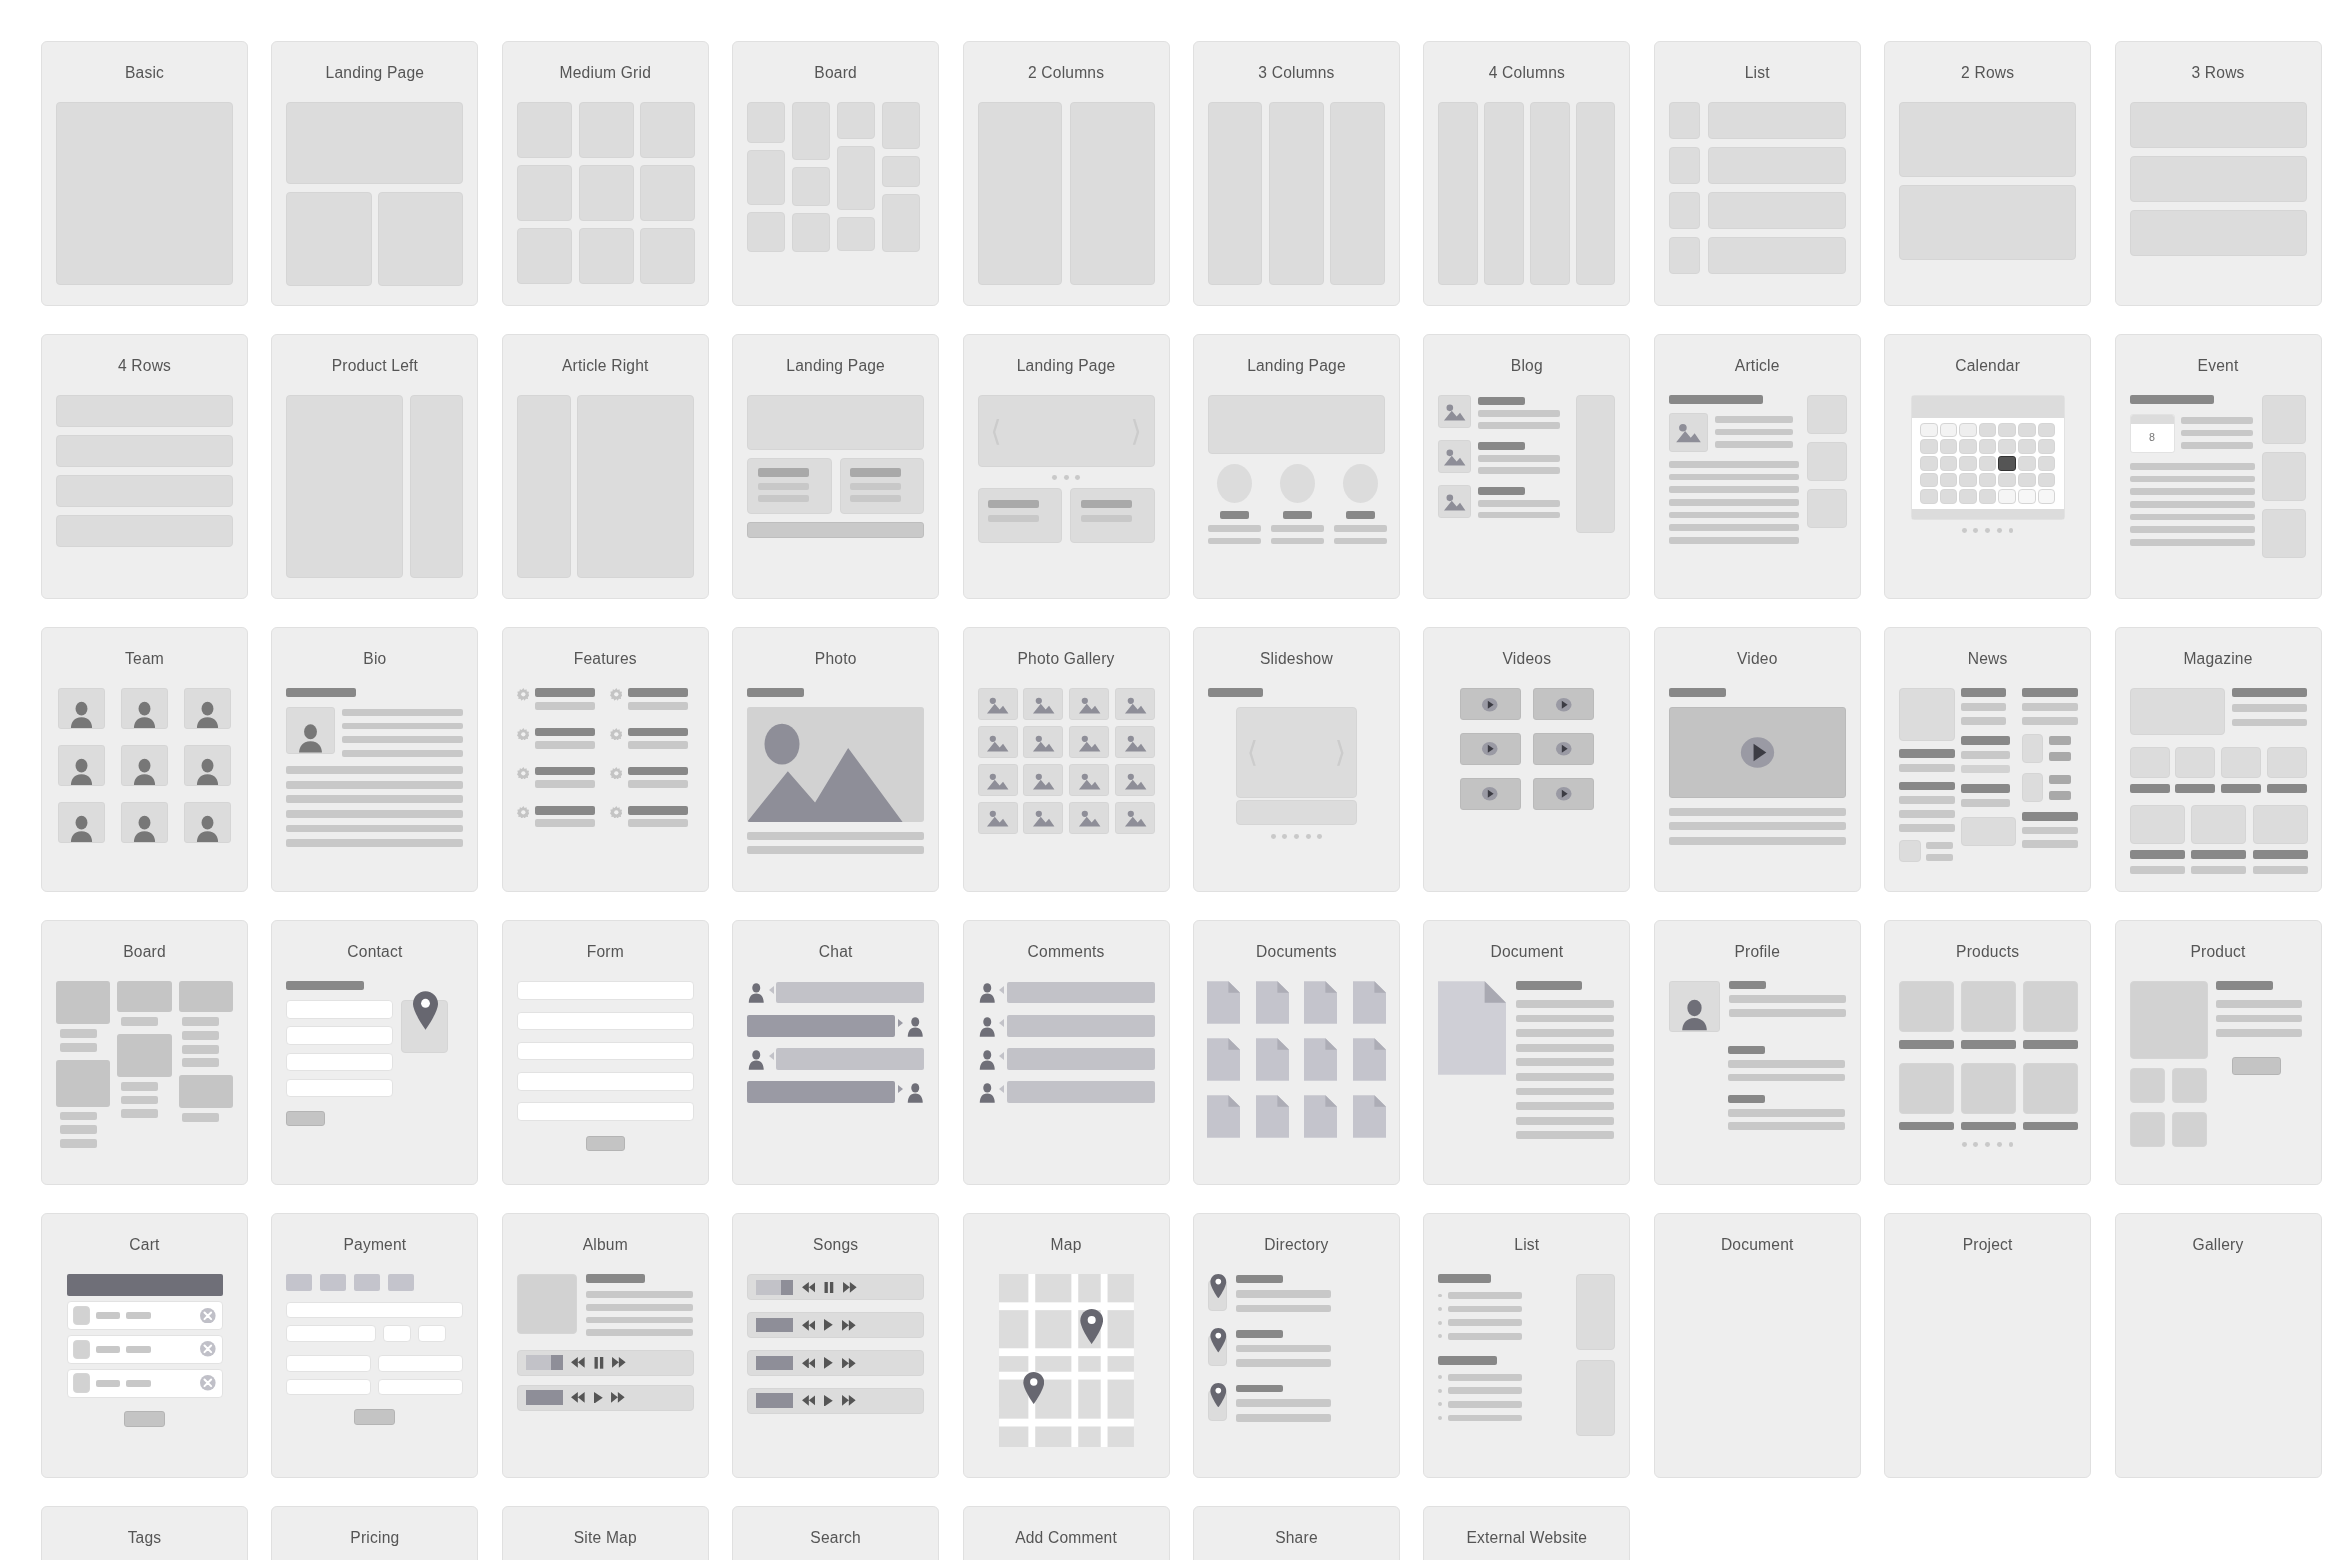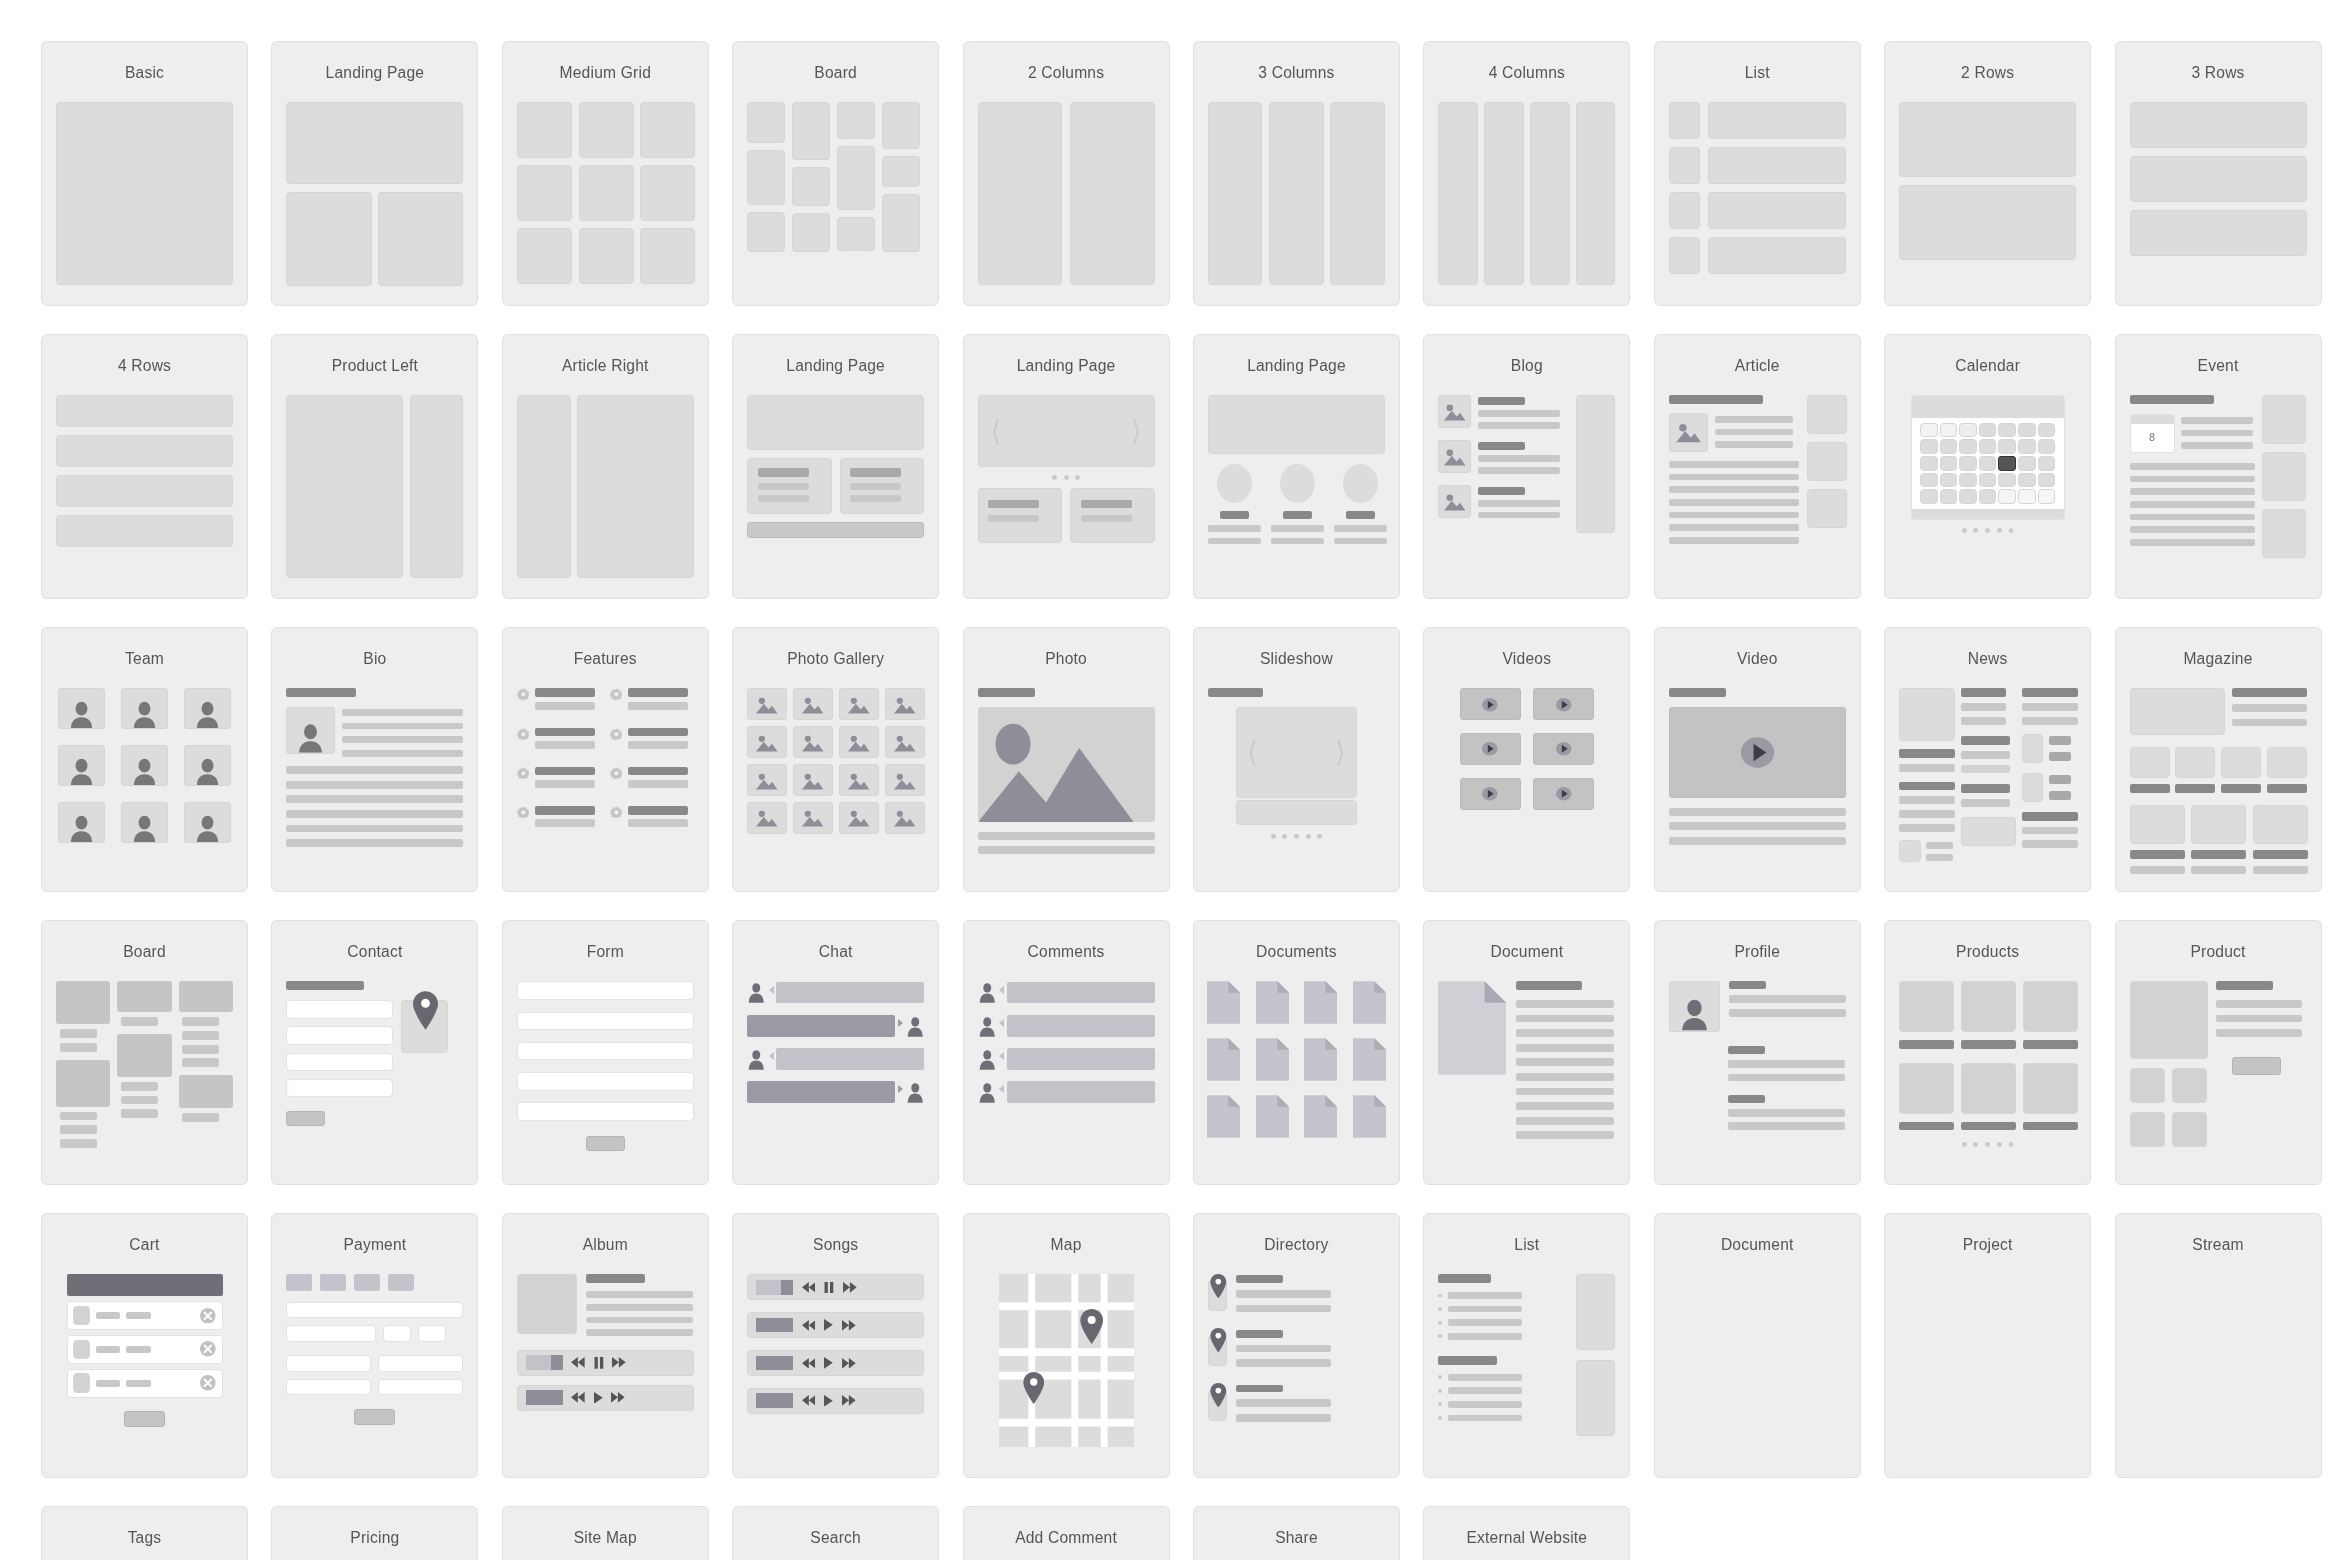--- a/index.html
+++ b/index.html
@@ -676,136 +676,136 @@
           <div class="col" style="gap:4.9px">
               <div class="bar-dark" style="width:60px;height:8.8px"></div>
               <div class="bar" style="width:60px;height:7.8px"></div>
             </div>
         </div>
       </div>
     </div>
   </div>
 
   <div class="card">
-    <div class="title">Photo Gallery</div>
-    <div class="body">
-      <div style="display:grid;grid-template-columns:repeat(4,40px);gap:5.9px">
-        <div class="ph" style="height:32px">
-            <svg width="23.4" height="19.5" viewBox="0 0 24 20">
-              <circle cx="7" cy="6" r="3.2" fill="#8e8e98"></circle>
-              <path d="M1 19 L9 9 L14 15 L17.5 11 L23 19 Z" fill="#8e8e98"></path>
-            </svg>
-          </div>
-        <div class="ph" style="height:32px">
-            <svg width="23.4" height="19.5" viewBox="0 0 24 20">
-              <circle cx="7" cy="6" r="3.2" fill="#8e8e98"></circle>
-              <path d="M1 19 L9 9 L14 15 L17.5 11 L23 19 Z" fill="#8e8e98"></path>
-            </svg>
-          </div>
-        <div class="ph" style="height:32px">
-            <svg width="23.4" height="19.5" viewBox="0 0 24 20">
-              <circle cx="7" cy="6" r="3.2" fill="#8e8e98"></circle>
-              <path d="M1 19 L9 9 L14 15 L17.5 11 L23 19 Z" fill="#8e8e98"></path>
-            </svg>
-          </div>
-        <div class="ph" style="height:32px">
-            <svg width="23.4" height="19.5" viewBox="0 0 24 20">
-              <circle cx="7" cy="6" r="3.2" fill="#8e8e98"></circle>
-              <path d="M1 19 L9 9 L14 15 L17.5 11 L23 19 Z" fill="#8e8e98"></path>
-            </svg>
-          </div>
-        <div class="ph" style="height:32px">
-            <svg width="23.4" height="19.5" viewBox="0 0 24 20">
-              <circle cx="7" cy="6" r="3.2" fill="#8e8e98"></circle>
-              <path d="M1 19 L9 9 L14 15 L17.5 11 L23 19 Z" fill="#8e8e98"></path>
-            </svg>
-          </div>
-        <div class="ph" style="height:32px">
-            <svg width="23.4" height="19.5" viewBox="0 0 24 20">
-              <circle cx="7" cy="6" r="3.2" fill="#8e8e98"></circle>
-              <path d="M1 19 L9 9 L14 15 L17.5 11 L23 19 Z" fill="#8e8e98"></path>
-            </svg>
-          </div>
-        <div class="ph" style="height:32px">
-            <svg width="23.4" height="19.5" viewBox="0 0 24 20">
-              <circle cx="7" cy="6" r="3.2" fill="#8e8e98"></circle>
-              <path d="M1 19 L9 9 L14 15 L17.5 11 L23 19 Z" fill="#8e8e98"></path>
-            </svg>
-          </div>
-        <div class="ph" style="height:32px">
-            <svg width="23.4" height="19.5" viewBox="0 0 24 20">
-              <circle cx="7" cy="6" r="3.2" fill="#8e8e98"></circle>
-              <path d="M1 19 L9 9 L14 15 L17.5 11 L23 19 Z" fill="#8e8e98"></path>
-            </svg>
-          </div>
-        <div class="ph" style="height:32px">
-            <svg width="23.4" height="19.5" viewBox="0 0 24 20">
-              <circle cx="7" cy="6" r="3.2" fill="#8e8e98"></circle>
-              <path d="M1 19 L9 9 L14 15 L17.5 11 L23 19 Z" fill="#8e8e98"></path>
-            </svg>
-          </div>
-        <div class="ph" style="height:32px">
-            <svg width="23.4" height="19.5" viewBox="0 0 24 20">
-              <circle cx="7" cy="6" r="3.2" fill="#8e8e98"></circle>
-              <path d="M1 19 L9 9 L14 15 L17.5 11 L23 19 Z" fill="#8e8e98"></path>
-            </svg>
-          </div>
-        <div class="ph" style="height:32px">
-            <svg width="23.4" height="19.5" viewBox="0 0 24 20">
-              <circle cx="7" cy="6" r="3.2" fill="#8e8e98"></circle>
-              <path d="M1 19 L9 9 L14 15 L17.5 11 L23 19 Z" fill="#8e8e98"></path>
-            </svg>
-          </div>
-        <div class="ph" style="height:32px">
-            <svg width="23.4" height="19.5" viewBox="0 0 24 20">
-              <circle cx="7" cy="6" r="3.2" fill="#8e8e98"></circle>
-              <path d="M1 19 L9 9 L14 15 L17.5 11 L23 19 Z" fill="#8e8e98"></path>
-            </svg>
-          </div>
-        <div class="ph" style="height:32px">
-            <svg width="23.4" height="19.5" viewBox="0 0 24 20">
-              <circle cx="7" cy="6" r="3.2" fill="#8e8e98"></circle>
-              <path d="M1 19 L9 9 L14 15 L17.5 11 L23 19 Z" fill="#8e8e98"></path>
-            </svg>
-          </div>
-        <div class="ph" style="height:32px">
-            <svg width="23.4" height="19.5" viewBox="0 0 24 20">
-              <circle cx="7" cy="6" r="3.2" fill="#8e8e98"></circle>
-              <path d="M1 19 L9 9 L14 15 L17.5 11 L23 19 Z" fill="#8e8e98"></path>
-            </svg>
-          </div>
-        <div class="ph" style="height:32px">
-            <svg width="23.4" height="19.5" viewBox="0 0 24 20">
-              <circle cx="7" cy="6" r="3.2" fill="#8e8e98"></circle>
-              <path d="M1 19 L9 9 L14 15 L17.5 11 L23 19 Z" fill="#8e8e98"></path>
-            </svg>
-          </div>
-        <div class="ph" style="height:32px">
-            <svg width="23.4" height="19.5" viewBox="0 0 24 20">
-              <circle cx="7" cy="6" r="3.2" fill="#8e8e98"></circle>
-              <path d="M1 19 L9 9 L14 15 L17.5 11 L23 19 Z" fill="#8e8e98"></path>
-            </svg>
-          </div>
-      </div>
-    </div>
-  </div>
-
-  <div class="card">
     <div class="title">Photo</div>
     <div class="body">
       <div class="bar-dark" style="width:57px;height:8.8px;margin-bottom:9.8px"></div>
       <div style="width:177px;height:115px;background:#d2d2d2;border-radius:2.9px;overflow:hidden;position:relative">
         <svg width="177" height="115" viewBox="0 0 182 118">
             <ellipse cx="36" cy="38" rx="18" ry="21" fill="#8e8e98"></ellipse>
             <path d="M0 118 L42 66 L70 98 L104 42 L160 118 Z" fill="#8e8e98"></path>
           </svg>
       </div>
       <div class="col" style="gap:6.8px;margin-top:9.8px">
         <div class="bar" style="width:177px;height:7.8px"></div>
         <div class="bar" style="width:177px;height:7.8px"></div>
+      </div>
+    </div>
+  </div>
+
+  <div class="card">
+    <div class="title">Photo Gallery</div>
+    <div class="body">
+      <div style="display:grid;grid-template-columns:repeat(4,40px);gap:5.9px">
+        <div class="ph" style="height:32px">
+            <svg width="23.4" height="19.5" viewBox="0 0 24 20">
+              <circle cx="7" cy="6" r="3.2" fill="#8e8e98"></circle>
+              <path d="M1 19 L9 9 L14 15 L17.5 11 L23 19 Z" fill="#8e8e98"></path>
+            </svg>
+          </div>
+        <div class="ph" style="height:32px">
+            <svg width="23.4" height="19.5" viewBox="0 0 24 20">
+              <circle cx="7" cy="6" r="3.2" fill="#8e8e98"></circle>
+              <path d="M1 19 L9 9 L14 15 L17.5 11 L23 19 Z" fill="#8e8e98"></path>
+            </svg>
+          </div>
+        <div class="ph" style="height:32px">
+            <svg width="23.4" height="19.5" viewBox="0 0 24 20">
+              <circle cx="7" cy="6" r="3.2" fill="#8e8e98"></circle>
+              <path d="M1 19 L9 9 L14 15 L17.5 11 L23 19 Z" fill="#8e8e98"></path>
+            </svg>
+          </div>
+        <div class="ph" style="height:32px">
+            <svg width="23.4" height="19.5" viewBox="0 0 24 20">
+              <circle cx="7" cy="6" r="3.2" fill="#8e8e98"></circle>
+              <path d="M1 19 L9 9 L14 15 L17.5 11 L23 19 Z" fill="#8e8e98"></path>
+            </svg>
+          </div>
+        <div class="ph" style="height:32px">
+            <svg width="23.4" height="19.5" viewBox="0 0 24 20">
+              <circle cx="7" cy="6" r="3.2" fill="#8e8e98"></circle>
+              <path d="M1 19 L9 9 L14 15 L17.5 11 L23 19 Z" fill="#8e8e98"></path>
+            </svg>
+          </div>
+        <div class="ph" style="height:32px">
+            <svg width="23.4" height="19.5" viewBox="0 0 24 20">
+              <circle cx="7" cy="6" r="3.2" fill="#8e8e98"></circle>
+              <path d="M1 19 L9 9 L14 15 L17.5 11 L23 19 Z" fill="#8e8e98"></path>
+            </svg>
+          </div>
+        <div class="ph" style="height:32px">
+            <svg width="23.4" height="19.5" viewBox="0 0 24 20">
+              <circle cx="7" cy="6" r="3.2" fill="#8e8e98"></circle>
+              <path d="M1 19 L9 9 L14 15 L17.5 11 L23 19 Z" fill="#8e8e98"></path>
+            </svg>
+          </div>
+        <div class="ph" style="height:32px">
+            <svg width="23.4" height="19.5" viewBox="0 0 24 20">
+              <circle cx="7" cy="6" r="3.2" fill="#8e8e98"></circle>
+              <path d="M1 19 L9 9 L14 15 L17.5 11 L23 19 Z" fill="#8e8e98"></path>
+            </svg>
+          </div>
+        <div class="ph" style="height:32px">
+            <svg width="23.4" height="19.5" viewBox="0 0 24 20">
+              <circle cx="7" cy="6" r="3.2" fill="#8e8e98"></circle>
+              <path d="M1 19 L9 9 L14 15 L17.5 11 L23 19 Z" fill="#8e8e98"></path>
+            </svg>
+          </div>
+        <div class="ph" style="height:32px">
+            <svg width="23.4" height="19.5" viewBox="0 0 24 20">
+              <circle cx="7" cy="6" r="3.2" fill="#8e8e98"></circle>
+              <path d="M1 19 L9 9 L14 15 L17.5 11 L23 19 Z" fill="#8e8e98"></path>
+            </svg>
+          </div>
+        <div class="ph" style="height:32px">
+            <svg width="23.4" height="19.5" viewBox="0 0 24 20">
+              <circle cx="7" cy="6" r="3.2" fill="#8e8e98"></circle>
+              <path d="M1 19 L9 9 L14 15 L17.5 11 L23 19 Z" fill="#8e8e98"></path>
+            </svg>
+          </div>
+        <div class="ph" style="height:32px">
+            <svg width="23.4" height="19.5" viewBox="0 0 24 20">
+              <circle cx="7" cy="6" r="3.2" fill="#8e8e98"></circle>
+              <path d="M1 19 L9 9 L14 15 L17.5 11 L23 19 Z" fill="#8e8e98"></path>
+            </svg>
+          </div>
+        <div class="ph" style="height:32px">
+            <svg width="23.4" height="19.5" viewBox="0 0 24 20">
+              <circle cx="7" cy="6" r="3.2" fill="#8e8e98"></circle>
+              <path d="M1 19 L9 9 L14 15 L17.5 11 L23 19 Z" fill="#8e8e98"></path>
+            </svg>
+          </div>
+        <div class="ph" style="height:32px">
+            <svg width="23.4" height="19.5" viewBox="0 0 24 20">
+              <circle cx="7" cy="6" r="3.2" fill="#8e8e98"></circle>
+              <path d="M1 19 L9 9 L14 15 L17.5 11 L23 19 Z" fill="#8e8e98"></path>
+            </svg>
+          </div>
+        <div class="ph" style="height:32px">
+            <svg width="23.4" height="19.5" viewBox="0 0 24 20">
+              <circle cx="7" cy="6" r="3.2" fill="#8e8e98"></circle>
+              <path d="M1 19 L9 9 L14 15 L17.5 11 L23 19 Z" fill="#8e8e98"></path>
+            </svg>
+          </div>
+        <div class="ph" style="height:32px">
+            <svg width="23.4" height="19.5" viewBox="0 0 24 20">
+              <circle cx="7" cy="6" r="3.2" fill="#8e8e98"></circle>
+              <path d="M1 19 L9 9 L14 15 L17.5 11 L23 19 Z" fill="#8e8e98"></path>
+            </svg>
+          </div>
       </div>
     </div>
   </div>
 
   <div class="card">
     <div class="title">Slideshow</div>
     <div class="body">
       <div class="bar-dark" style="width:55px;height:8.8px;margin-bottom:9.8px"></div>
       <div style="width:121px;margin:0 auto">
         <div class="blk" style="height:91px;display:flex;align-items:center;justify-content:space-between;padding:0 9.8px;box-sizing:border-box">
@@ -1605,21 +1605,21 @@
     </div>
   </div>
 
   <div class="card">
     <div class="title">Document</div>
   </div>
   <div class="card">
     <div class="title">Project</div>
   </div>
   <div class="card">
-    <div class="title">Stream</div>
+    <div class="title">Gallery</div>
   </div>
   <div class="card">
     <div class="title">Tags</div>
   </div>
   <div class="card">
     <div class="title">Pricing</div>
   </div>
   <div class="card">
     <div class="title">Site Map</div>
   </div>

